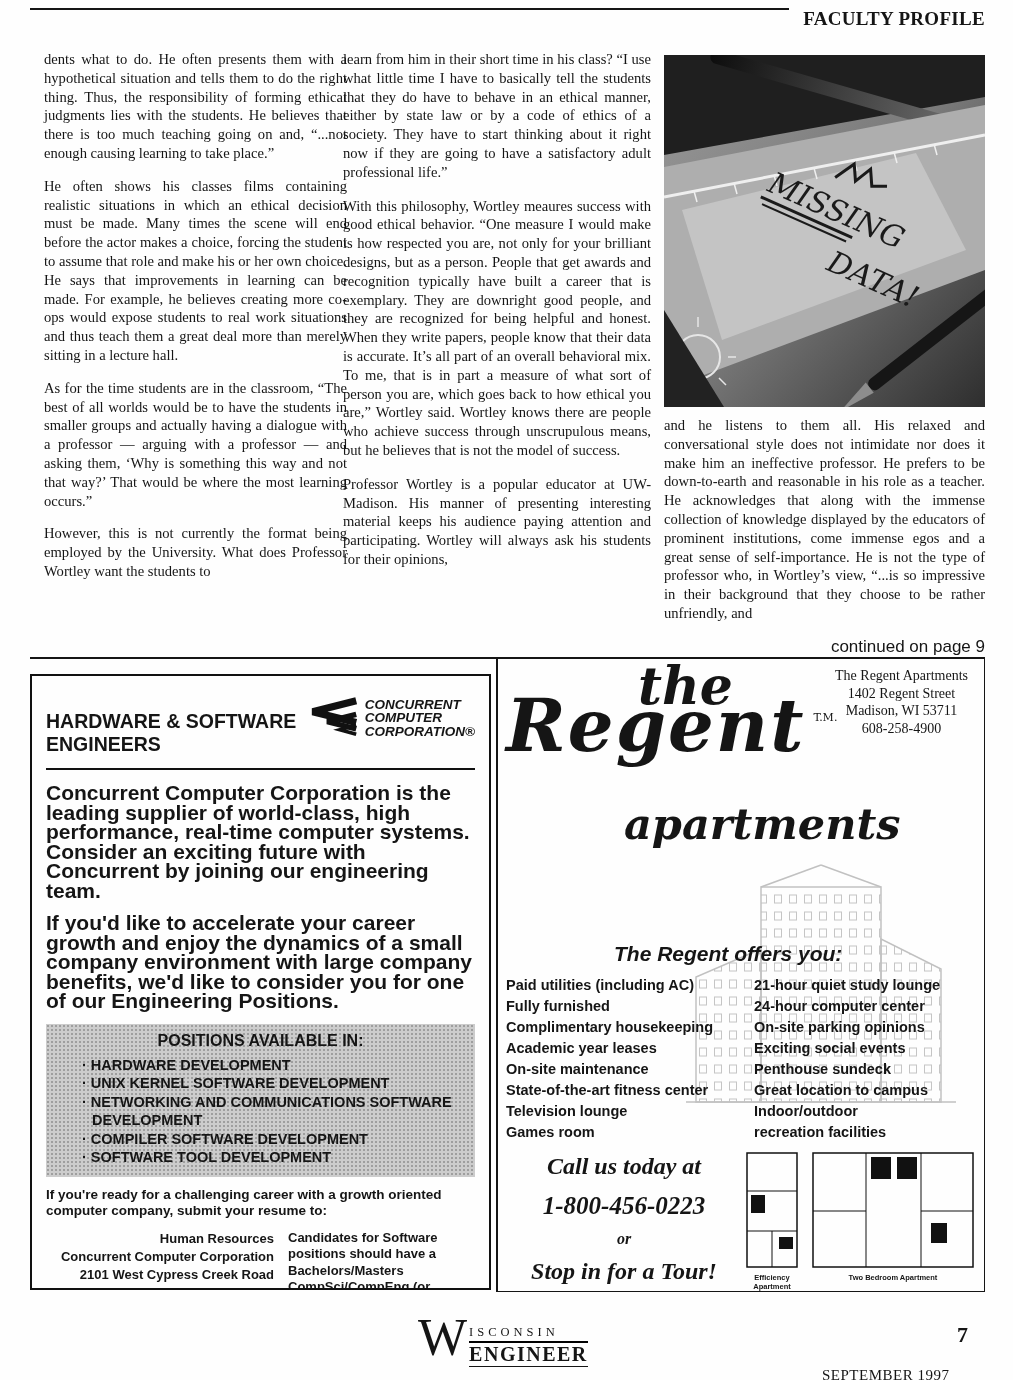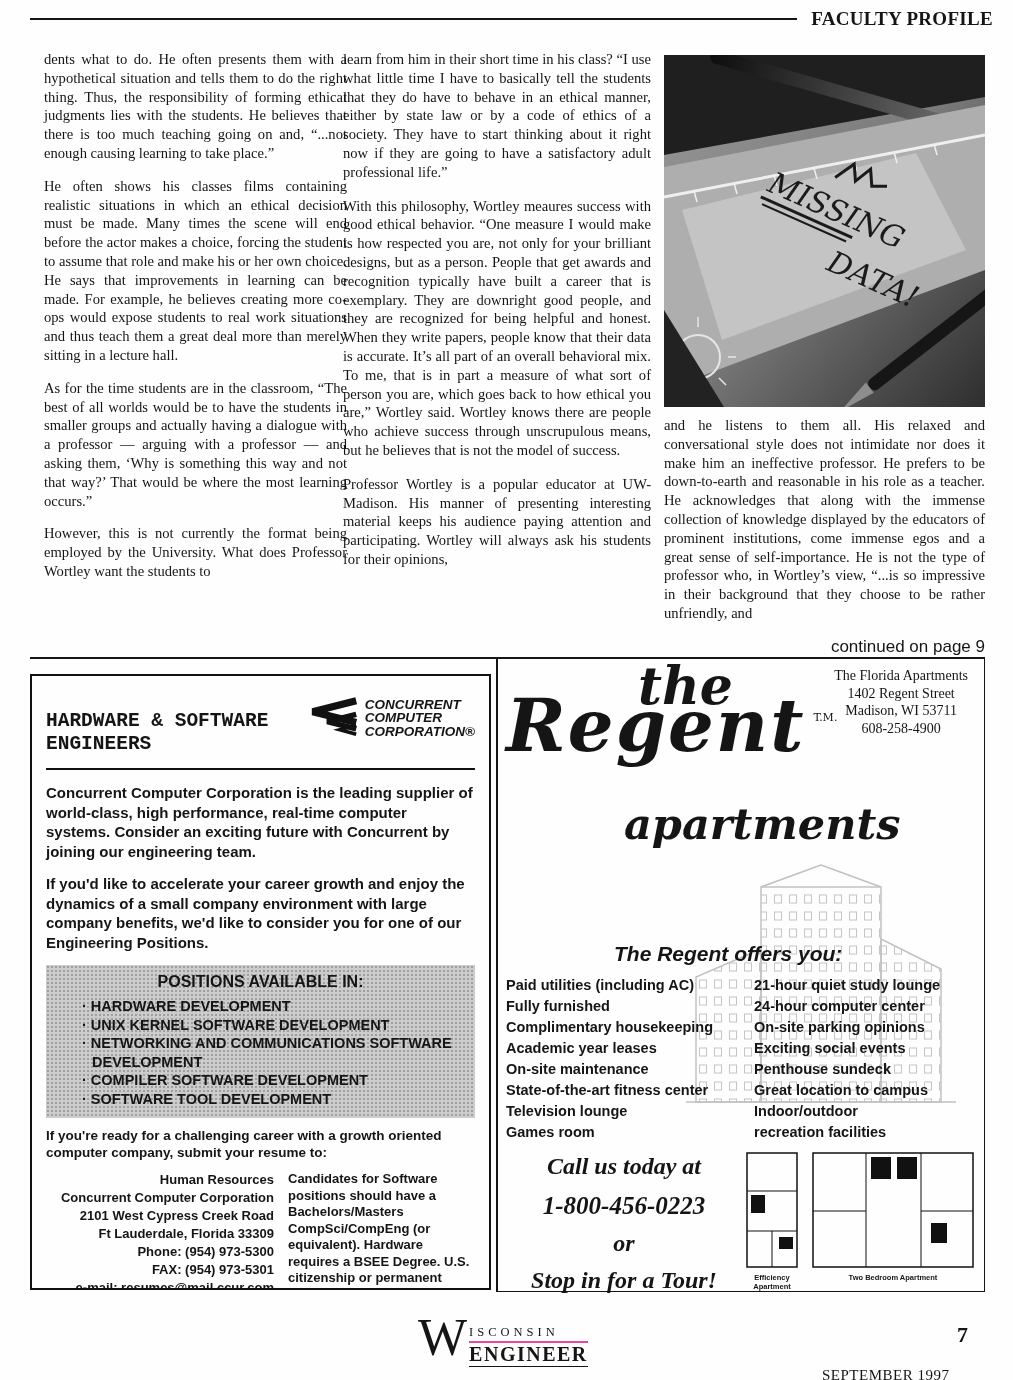--- a/index.html
+++ b/index.html
@@ -1,20 +1,20 @@
 <!DOCTYPE html>
 <html><head>
 <meta charset="utf-8">
 <style>
   html,body { margin:0; padding:0; background:#ffffff; }
   .page { position:relative; width:1013px; height:1380px; background:#fefefe;
           font-family:"Liberation Serif", serif; color:#151515; overflow:hidden; }
 
   
-  .section-header { position:absolute; left:30px; right:20px; top:8px; display:flex; align-items:center; }
+  .section-header { position:absolute; left:30px; right:28px; top:8px; display:flex; align-items:flex-start; }
   .header-rule { flex:1; height:2px; background:#151515; }
   .section-title { margin-left:14px; font-weight:bold; font-size:19px; letter-spacing:.3px; }
 
   
   .col { position:absolute; }
   .col-1 { left:44px;  top:50px;  width:303px; }
   .col-2 { left:343px; top:50px;  width:308px; }
   .col-3 { left:664px; top:416px; width:321px; }
   .body-p { font-size:14.6px; line-height:18.8px; text-align:justify; margin:0 0 14px; }
   .col-2 .body-p { margin-bottom:15px; }
@@ -26,25 +26,25 @@
 
   
   .ads { position:absolute; left:30px; top:657px; width:955px; height:633px;
          border-top:2px solid #151515; box-sizing:border-box; }
 
   
   .ad-left { position:absolute; left:0; top:15px; width:461px; height:616px;
              border:2.5px solid #111; box-sizing:border-box; padding:10px 14px;
              font-family:"Liberation Sans", sans-serif; overflow:hidden; }
   .ad-head { position:relative; min-height:74px; }
-  .ad-headline { font-weight:bold; font-size:19.5px; line-height:23px; padding-top:24px;font-family:Liberation Mono, monospace; }
+  .ad-headline { font-weight:bold; font-size:19.5px; line-height:23px; padding-top:24px; }
   .cc-logo { position:absolute; right:0; top:10px; display:flex; align-items:center; gap:7px; }
   .cc-logo-text { font-style:italic; font-weight:bold; font-size:13.5px; line-height:13.5px; }
   .ad-rule { border-top:2px solid #111; margin:8px 0 0; }
-  .ad-p { font-weight:bold; font-size:15px; line-height:19.5px; margin:13px 0 0; }
+  .ad-p { font-weight:bold; font-size:21px; line-height:19.5px; margin:13px 0 0; }
   .positions-box { margin:13px 0 0; padding:8px 4px 10px; background-color:#cccccc;
                    background-image:radial-gradient(#9e9e9e .9px, transparent 1px); background-size:4px 4px; }
   .pos-header { text-align:center; font-weight:bold; font-size:16px; margin-bottom:6px; }
   .pos-item { font-weight:bold; font-size:14.5px; line-height:18.5px; padding-left:42px; text-indent:-10px; }
   .pos-item::before { content:"· "; }
   .resume-note { font-weight:bold; font-size:13.5px; line-height:16.5px; margin:10px 0 0; }
   .contact-row { display:flex; gap:14px; margin-top:10px; }
   .contact-block { width:228px; font-weight:bold; font-size:13px; line-height:18px;text-align:right; }
   .candidates-note { flex:1; font-weight:bold; font-size:13px; line-height:16.5px; margin:0; }
 
@@ -65,33 +65,33 @@
   .offers-heading { position:absolute; left:116px; top:283px; z-index:2;
                     font-family:"Liberation Sans", sans-serif; font-weight:bold; font-style:italic; font-size:21px; }
   .features { position:absolute; top:316px; z-index:2; font-family:"Liberation Sans", sans-serif;
               font-weight:bold; font-size:14.5px; line-height:21px; }
   .features-left  { left:8px;   width:246px; }
   .features-right { left:256px; width:230px; }
   .cta { position:absolute; left:6px; top:494px; width:240px; text-align:center; z-index:2;
          font-family:"Liberation Serif", serif; font-weight:bold; font-style:italic; }
   .cta-1 { font-size:24px; margin-bottom:12px; }
   .cta-2 { font-size:25px; margin-bottom:10px; }
-  .cta-3 { font-size:24px; margin-bottom:10px; }
+  .cta-3 { font-size:16px; margin-bottom:10px; }
   .cta-4 { font-size:24px; }
   .floorplan { position:absolute; top:492px; text-align:center; z-index:2; }
   .fp-1 { left:246px; width:56px; }
   .fp-2 { left:312px; width:166px; }
   .fp-label { font-family:"Liberation Sans", sans-serif; font-weight:bold; font-size:7.5px; margin-top:0; }
 
   
   .footer { position:absolute; left:30px; top:1316px; width:955px; height:56px; }
   .we-logo { position:absolute; left:388px; top:0; display:flex; align-items:flex-start; }
   .we-w { font-size:52px; line-height:44px; }
   .we-stack { display:inline-flex; flex-direction:column; margin-left:2px; margin-top:9px; }
-  .we-top { font-size:12.5px; letter-spacing:4px; border-bottom:2px solid #ec4899; padding-bottom:1px; }
+  .we-top { font-size:12.5px; letter-spacing:4px; border-bottom:2px solid #000000; padding-bottom:1px; }
   .we-bottom { font-size:20px; font-weight:bold; letter-spacing:1.5px; border-bottom:1.5px solid #151515; }
   .issue-date { position:absolute; left:792px; top:16px; font-size:15px; letter-spacing:.5px;margin-top:35px; }
   .page-number { position:absolute; left:927px; top:6px; font-size:22px; font-weight:bold; }
 </style>
 </head>
 <body>
 
 <div class="page">
 
   <header class="section-header">
@@ -217,21 +217,21 @@
           <div>FAX: (954) 973-5301</div>
           <div>e-mail: resumes@mail.ccur.com</div>
 
         </div>
         <p class="candidates-note">Candidates for Software positions should have a Bachelors/Masters CompSci/CompEng (or equivalent). Hardware requires a BSEE Degree. U.S. citizenship or permanent residency. Minimum GPA of 3.0/4.0 is required.</p>
       </div>
     </div>
 
     <div class="ad-right">
       <div class="regent-address">
-        <div>The Florida Apartments</div>
+        <div>The Regent Apartments</div>
         <div>1402 Regent Street</div>
         <div>Madison, WI 53711</div>
         <div>608-258-4900</div>
       </div>
 
       <div class="regent-the">the</div>
       <div class="regent-name">
         <span>Regent</span><span class="tm">T.M.</span>
       </div>
       <div class="regent-apartments">apartments</div>

